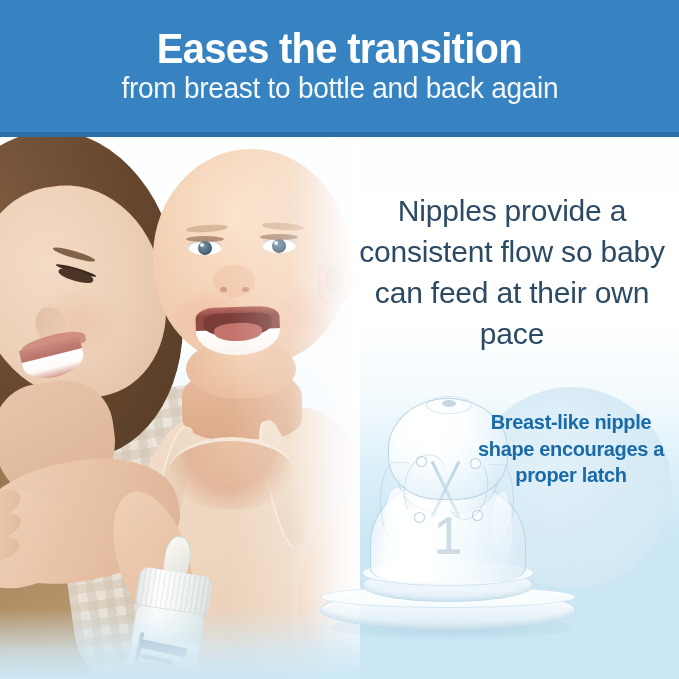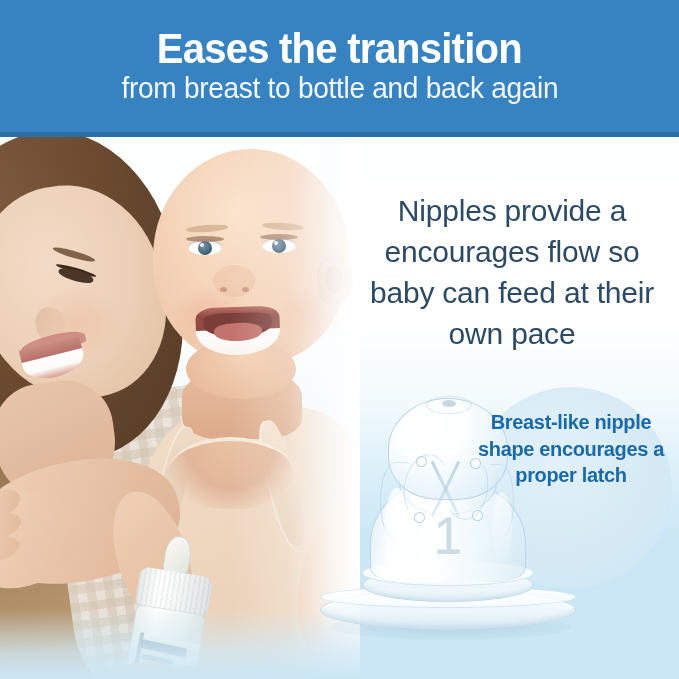--- a/index.html
+++ b/index.html
@@ -696,21 +696,21 @@
         <div class="bottle-hand"></div>
         <div class="bottle-thumb"></div>
       </div>
 
       <div class="b-arm-l"></div>
     </div>
     <div class="photo-fade"></div>
     <div class="photo-fade-bottom"></div>
   </div>
 
-  <div class="right-copy">Nipples provide a encourages flow so baby can feed at their own pace</div>
+  <div class="right-copy">Nipples provide a consistent flow so baby can feed at their own pace</div>
 
   <div class="callout"></div>
 
   <div class="nipple-wrap">
     <div class="np-shadow"></div>
     <div class="np-flange"></div>
     <div class="np-flange-top"></div>
     <div class="np-ring"></div>
     <div class="np-ring2"></div>
     <div class="np-body"></div>

